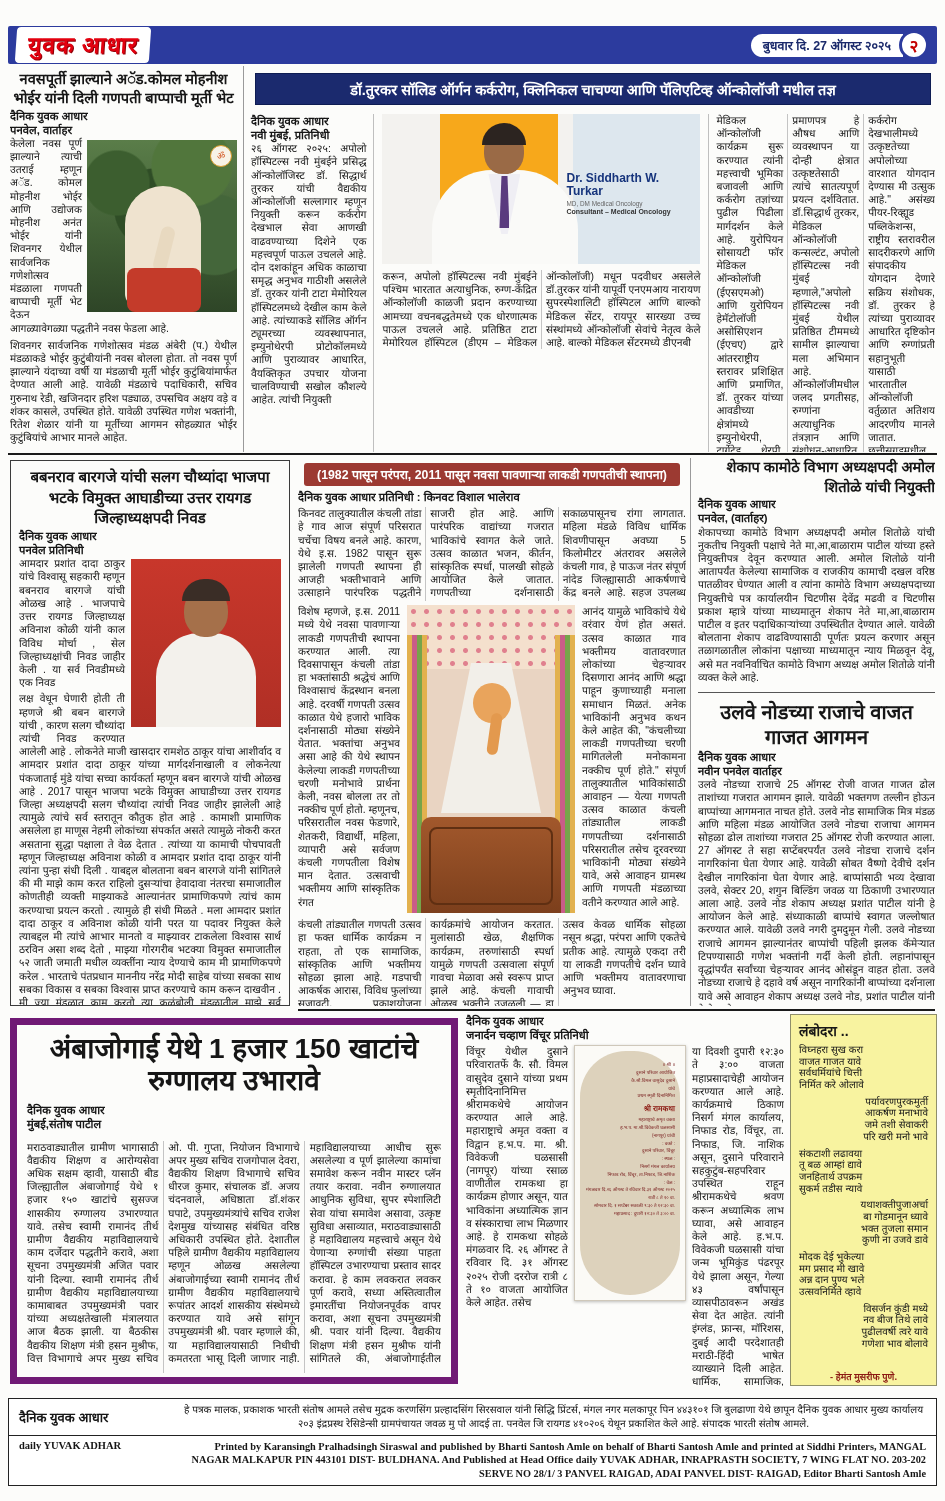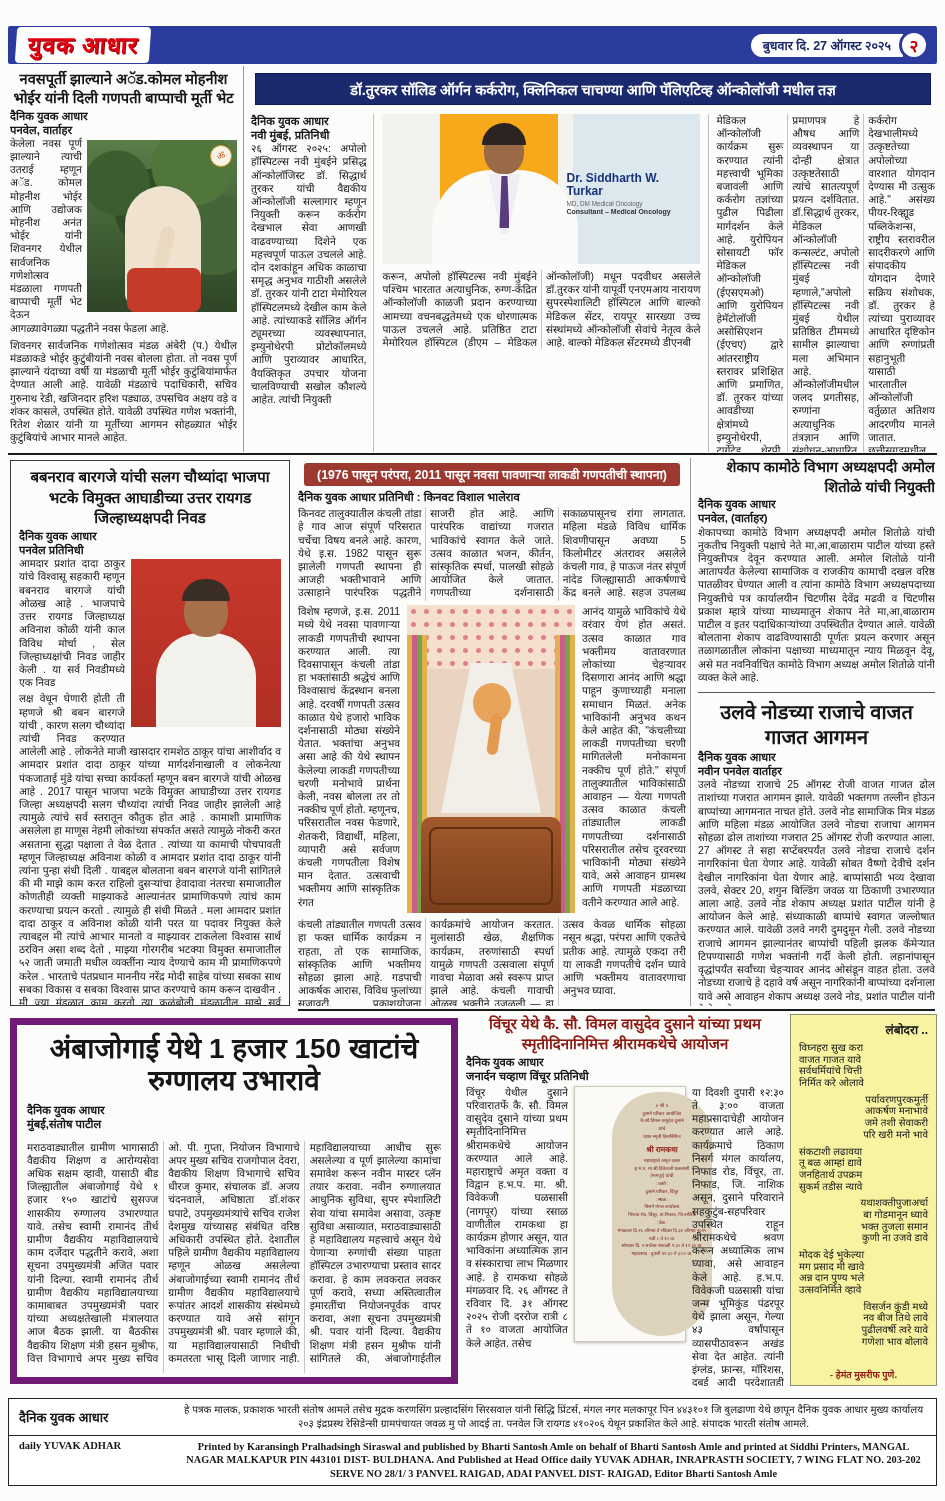--- a/index.html
+++ b/index.html
@@ -105,38 +105,38 @@
   .art-g-body{column-count:3;column-gap:10px;column-rule:1px solid #c4c4c4;margin-top:9px;height:232px;overflow:hidden;}
   
   .art-h{position:absolute;left:466px;top:1014px;width:318px;height:372px;overflow:hidden;}
   .art-h-headline{color:#8c1a12;font-size:15px;font-weight:bold;text-align:center;line-height:1.35;}
   .art-h-row{display:flex;gap:6px;margin-top:3px;}
   .art-h-left{width:102px;overflow:hidden;}
   .art-h-right{flex:1;overflow:hidden;}
   .invite-card{width:112px;height:256px;flex:none;background:#fbfaf6;border:1px solid #cfc8ba;
                box-shadow:0 1px 3px rgba(0,0,0,.25);padding:5px;box-sizing:border-box;}
   .invite-inner{width:100%;height:100%;background:#ddd2bc;border-radius:46px 46px 50px 50px;
-                padding:10px 5px;box-sizing:border-box;text-align:center;color:#7a2020;margin-left:32px;}
+                padding:10px 5px;box-sizing:border-box;text-align:right;color:#7a2020;}
   .invite-small{font-size:4.6px;line-height:1.7;}
   .invite-title{font-size:7.5px;font-weight:bold;color:#8c1a12;margin:3px 0;}
   
   .poem{position:absolute;left:790px;top:1014px;width:147px;height:372px;background:#f8f3a0;border:1px solid #8f8f6a;
         padding:6px 8px;box-sizing:border-box;overflow:hidden;}
-  .poem-title{font-size:12px;font-weight:bold;text-align:right;margin-bottom:4px;}
+  .poem-title{font-size:14px;font-weight:bold;text-align:left;margin-bottom:4px;}
   .stanza{font-size:10px;line-height:1.17;margin-bottom:5px;}
   .stanza.right{text-align:right;}
   .poem-author{font-size:9.4px;font-weight:bold;color:#8c1a12;text-align:center;margin-top:20px;}
   
   .footer{position:absolute;left:8px;top:1398px;width:929px;border:1px solid #222;box-sizing:border-box;background:#fff;}
   .footer-top{display:flex;align-items:center;gap:12px;padding:4px 10px;border-bottom:1px solid #222;}
   .footer-brand{font-weight:bold;font-size:13px;width:150px;flex:none;}
   .footer-marathi{flex:1;font-size:10.2px;line-height:1.35;text-align:center;}
   .footer-bottom{display:flex;gap:12px;padding:4px 10px;}
   .footer-en-label{font-weight:bold;font-size:10.5px;width:150px;flex:none;font-family:"Liberation Serif",serif;}
-  .footer-english{flex:1;font-size:10.3px;font-weight:bold;line-height:1.35;text-align:center;font-family:"Liberation Serif",serif;}
+  .footer-english{flex:1;font-size:10.3px;font-weight:bold;line-height:1.35;text-align:right;font-family:"Liberation Serif",serif;}
 </style>
 </head>
 <body>
 
 <div class="page">
 
   <div class="masthead">
     <div class="logo-box">
       <span class="logo-text">युवक आधार</span>
     </div>
@@ -197,21 +197,21 @@
     <div class="art-c-photo">
       <div class="man-shirt"></div>
       <div class="man-head"></div>
       <div class="man-hair"></div>
     </div>
     <div class="body-text just">आमदार प्रशांत दादा ठाकुर यांचे विश्वासू सहकारी म्हणून बबनराव बारगजे यांची ओळख आहे . भाजपाचे उत्तर रायगड जिल्हाध्यक्ष अविनाश कोळी यांनी काल विविध मोर्चा , सेल जिल्हाध्यक्षांची निवड जाहीर केली . या सर्व निवडीमध्ये एक निवड</div>
     <div class="body-text just" style="margin-top:3px;">लक्ष वेधून घेणारी होती ती म्हणजे श्री बबन बारगजे यांची , कारण सलग चौथ्यांदा त्यांची निवड करण्यात आलेली आहे . लोकनेते माजी खासदार रामशेठ ठाकूर यांचा आशीर्वाद व आमदार प्रशांत दादा ठाकूर यांच्या मार्गदर्शनाखाली व लोकनेत्या पंकजाताई मुंडे यांचा सच्चा कार्यकर्ता म्हणून बबन बारगजे यांची ओळख आहे . 2017 पासून भाजपा भटके विमुक्त आघाडीच्या उत्तर रायगड जिल्हा अध्यक्षपदी सलग चौथ्यांदा त्यांची निवड जाहीर झालेली आहे त्यामुळे त्यांचे सर्व स्तरातून कौतुक होत आहे . कामाशी प्रामाणिक असलेला हा माणूस नेहमी लोकांच्या संपर्कात असते त्यामुळे नोकरी करत असताना सुद्धा पक्षाला ते वेळ देतात . त्यांच्या या कामाची पोचपावती म्हणून जिल्हाध्यक्ष अविनाश कोळी व आमदार प्रशांत दादा ठाकूर यांनी त्यांना पुन्हा संधी दिली . याबद्दल बोलताना बबन बारगजे यांनी सांगितले की मी माझे काम करत राहिलो दुसऱ्यांचा हेवादावा नंतरचा समाजातील कोणतीही व्यक्ती माझ्याकडे आल्यानंतर प्रामाणिकपणे त्यांचं काम करण्याचा प्रयत्न करतो . त्यामुळे ही संधी मिळते . मला आमदार प्रशांत दादा ठाकूर व अविनाश कोळी यांनी परत या पदावर नियुक्त केले त्याबद्दल मी त्यांचे आभार मानतो व माझ्यावर टाकलेला विश्वास सार्थ ठरविन असा शब्द देतो , माझ्या गोरगरीब भटक्या विमुक्त समाजातील ५२ जाती जमाती मधील व्यक्तींना न्याय देण्याचे काम मी प्रामाणिकपणे करेल . भारताचे पंतप्रधान माननीय नरेंद्र मोदी साहेब यांच्या सबका साथ सबका विकास व सबका विश्वास प्राप्त करण्याचे काम करून दाखवीन . मी ज्या मंडळात काम करतो त्या कळंबोली मंडळातील माझे सर्व सहकारी सर्वश्री मंडळ अध्यक्ष अमर पाटील माजी अध्यक्ष रवी शेठ पाटील माजी नगरसेवक बबन मुकादम अशोक मेटे व सर्व सहकाऱ्यांची साथ मला नेहमी असते त्यामुळे काम करण्याचा उत्साह वाढतो याबद्दल मी सर्व सहकाऱ्यांचे आभार व्यक्त करतो .</div>
   </div>
 
   <div class="art-d">
-    <div class="art-d-subhead">(1976 पासून परंपरा, 2011 पासून नवसा पावणाऱ्या लाकडी गणपतीची स्थापना)</div>
+    <div class="art-d-subhead">(1982 पासून परंपरा, 2011 पासून नवसा पावणाऱ्या लाकडी गणपतीची स्थापना)</div>
     <div class="byline">दैनिक युवक आधार  प्रतिनिधी : किनवट विशाल भालेराव</div>
     <div class="art-d-intro body-text just">किनवट तालुक्यातील कंचली तांडा हे गाव आज संपूर्ण परिसरात चर्चेचा विषय बनले आहे. कारण, येथे इ.स. 1982 पासून सुरू झालेली गणपती स्थापना ही आजही भक्तीभावाने आणि उत्साहाने पारंपरिक पद्धतीने साजरी होत आहे. आणि पारंपरिक वाद्यांच्या गजरात भाविकांचे स्वागत केले जाते. उत्सव काळात भजन, कीर्तन, सांस्कृतिक स्पर्धा, पालखी सोहळे आयोजित केले जातात. गणपतीच्या दर्शनासाठी सकाळपासूनच रांगा लागतात. महिला मंडळे विविध धार्मिक शिवणीपासून अवघ्या 5 किलोमीटर अंतरावर असलेले कंचली गाव, हे पाऊज नंतर संपूर्ण नांदेड जिल्ह्यासाठी आकर्षणाचे केंद्र बनले आहे. सहज उपलब्ध असलेला रस्ता, गावकऱ्यांची आदरातिथ्यशील वृत्ती आणि गणपतीच्या चरणी मिळणारा अलौकिक</div>
     <div class="art-d-mid">
       <div class="art-d-leftcol body-text just">विशेष म्हणजे, इ.स. 2011 मध्ये येथे नवसा पावणाऱ्या लाकडी गणपतीची स्थापना करण्यात आली. त्या दिवसापासून कंचली तांडा हा भक्तांसाठी श्रद्धेचं आणि विश्वासाचं केंद्रस्थान बनला आहे. दरवर्षी गणपती उत्सव काळात येथे हजारो भाविक दर्शनासाठी मोठ्या संख्येने येतात. भक्तांचा अनुभव असा आहे की येथे स्थापन केलेल्या लाकडी गणपतीच्या चरणी मनोभावे प्रार्थना केली, नवस बोलला तर तो नक्कीच पूर्ण होतो. म्हणूनच, परिसरातील नवस फेडणारे, शेतकरी, विद्यार्थी, महिला, व्यापारी असे सर्वजण कंचली गणपतीला विशेष मान देतात. उत्सवाची भक्तीमय आणि सांस्कृतिक रंगत</div>
       <div class="kan-photo">
         <div class="kan-floral"></div>
         <div class="kan-curtain-l"></div>
         <div class="kan-curtain-r"></div>
         <div class="kan-throne"></div>
         <div class="kan-drape"></div>
@@ -241,21 +241,20 @@
   <div class="hrule" style="left:298px;top:1009px;width:637px;"></div>
 
   <div class="art-g">
     <div class="art-g-headline">अंबाजोगाई येथे 1 हजार 150 खाटांचे रुग्णालय उभारावे</div>
     <div class="byline pre" style="margin-top:6px;">दैनिक युवक आधार
 मुंबई,संतोष पाटील</div>
     <div class="art-g-body body-text just">मराठवाड्यातील ग्रामीण भागासाठी वैद्यकीय शिक्षण व आरोग्यसेवा अधिक सक्षम व्हावी, यासाठी बीड जिल्ह्यातील अंबाजोगाई येथे १ हजार १५० खाटांचे सुसज्ज शासकीय रुग्णालय उभारण्यात यावे. तसेच स्वामी रामानंद तीर्थ ग्रामीण वैद्यकीय महाविद्यालयाचे काम दर्जेदार पद्धतीने करावे, अशा सूचना उपमुख्यमंत्री अजित पवार यांनी दिल्या. स्वामी रामानंद तीर्थ ग्रामीण वैद्यकीय महाविद्यालयाच्या कामाबाबत उपमुख्यमंत्री पवार यांच्या अध्यक्षतेखाली मंत्रालयात आज बैठक झाली. या बैठकीस वैद्यकीय शिक्षण मंत्री हसन मुश्रीफ, वित्त विभागाचे अपर मुख्य सचिव ओ. पी. गुप्ता, नियोजन विभागाचे अपर मुख्य सचिव राजगोपाल देवरा, वैद्यकीय शिक्षण विभागाचे सचिव धीरज कुमार, संचालक डॉ. अजय चंदनवाले, अधिष्ठाता डॉ.शंकर घपाटे, उपमुख्यमंत्र्यांचे सचिव राजेश देशमुख यांच्यासह संबंधित वरिष्ठ अधिकारी उपस्थित होते. देशातील पहिले ग्रामीण वैद्यकीय महाविद्यालय म्हणून ओळख असलेल्या अंबाजोगाईच्या स्वामी रामानंद तीर्थ ग्रामीण वैद्यकीय महाविद्यालयाचे रूपांतर आदर्श शासकीय संस्थेमध्ये करण्यात यावे असे सांगून उपमुख्यमंत्री श्री. पवार म्हणाले की, या महाविद्यालयासाठी निधीची कमतरता भासू दिली जाणार नाही. महाविद्यालयाच्या आधीच सुरू असलेल्या व पूर्ण झालेल्या कामांचा समावेश करून नवीन मास्टर प्लॅन तयार करावा. नवीन रुग्णालयात आधुनिक सुविधा, सुपर स्पेशालिटी सेवा यांचा समावेश असावा, उत्कृष्ट सुविधा असाव्यात, मराठवाड्यासाठी हे महाविद्यालय महत्त्वाचे असून येथे येणाऱ्या रुग्णांची संख्या पाहता हॉस्पिटल उभारण्याचा प्रस्ताव सादर करावा. हे काम लवकरात लवकर पूर्ण करावे, सध्या अस्तित्वातील इमारतींचा नियोजनपूर्वक वापर करावा, अशा सूचना उपमुख्यमंत्री श्री. पवार यांनी दिल्या. वैद्यकीय शिक्षण मंत्री हसन मुश्रीफ यांनी सांगितले की, अंबाजोगाईतील शासकीय वैद्यकीय महाविद्यालयाचा दर्जा उंचावण्यासाठी कार्यवाही वेगाने करावी, महाविद्यालयाचा आराखडा तयार करून कार्यवाही करावी. मराठवाडा विभागातील लोकसंख्येसाठी ही वैद्यकीय सुविधा म्हणजे एक मोठा दिलासा ठरणार आहे. शासकीय वैद्यकीय महाविद्यालयामुळे स्थानिक विद्यार्थ्यांना वैद्यकीय शिक्षणासाठी नवीन संधी मिळणार असून, ग्रामीण भागतील रुग्णांना तज्ज्ञ सेवांचा लाभ मिळणार आहे.</div>
   </div>
 
   <div class="art-h">
-    <div class="art-h-headline">विंचूर येथे कै. सौ. विमल वासुदेव दुसाने यांच्या प्रथम स्मृतीदिनानिमित्त श्रीरामकथेचे आयोजन</div>
     <div class="byline pre">दैनिक युवक आधार
 जनार्दन चव्हाण विंचूर प्रतिनिधी</div>
     <div class="art-h-row">
       <div class="art-h-left body-text just">विंचूर येथील दुसाने परिवारातर्फे कै. सौ. विमल वासुदेव दुसाने यांच्या प्रथम स्मृतीदिनानिमित्त श्रीरामकथेचे आयोजन करण्यात आले आहे. महाराष्ट्राचे अमृत वक्ता व विद्वान ह.भ.प. मा. श्री. विवेकजी घळसासी (नागपूर) यांच्या रसाळ वाणीतील रामकथा हा कार्यक्रम होणार असून, यात भाविकांना अध्यात्मिक ज्ञान व संस्काराचा लाभ मिळणार आहे. हे रामकथा सोहळे मंगळवार दि. २६ ऑगस्ट ते रविवार दि. ३१ ऑगस्ट २०२५ रोजी दररोज रात्री ८ ते १० वाजता आयोजित केले आहेत. तसेच</div>
       <div class="invite-card">
         <div class="invite-inner">
           <div class="invite-small pre">॥ श्री ॥
 दुसाने परिवार आयोजित
 कै.सौ.विमल वासुदेव दुसाने
 यांचे

